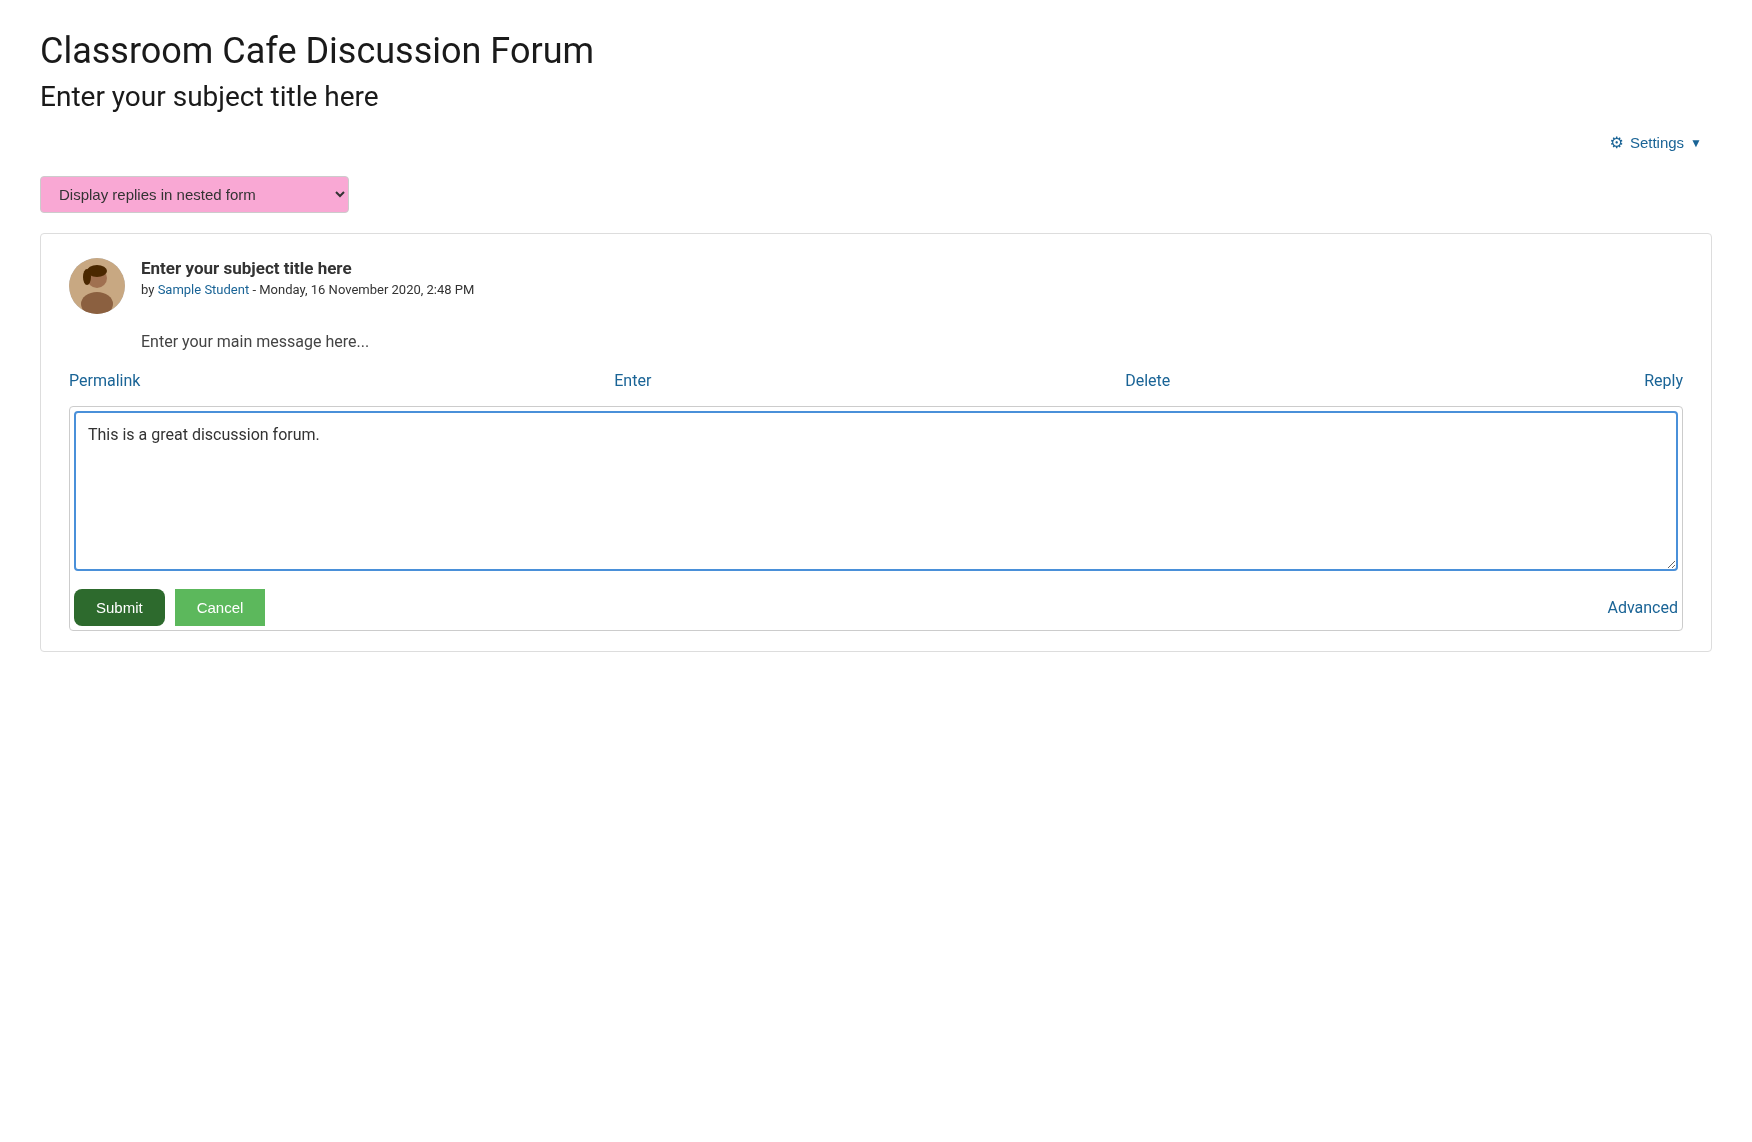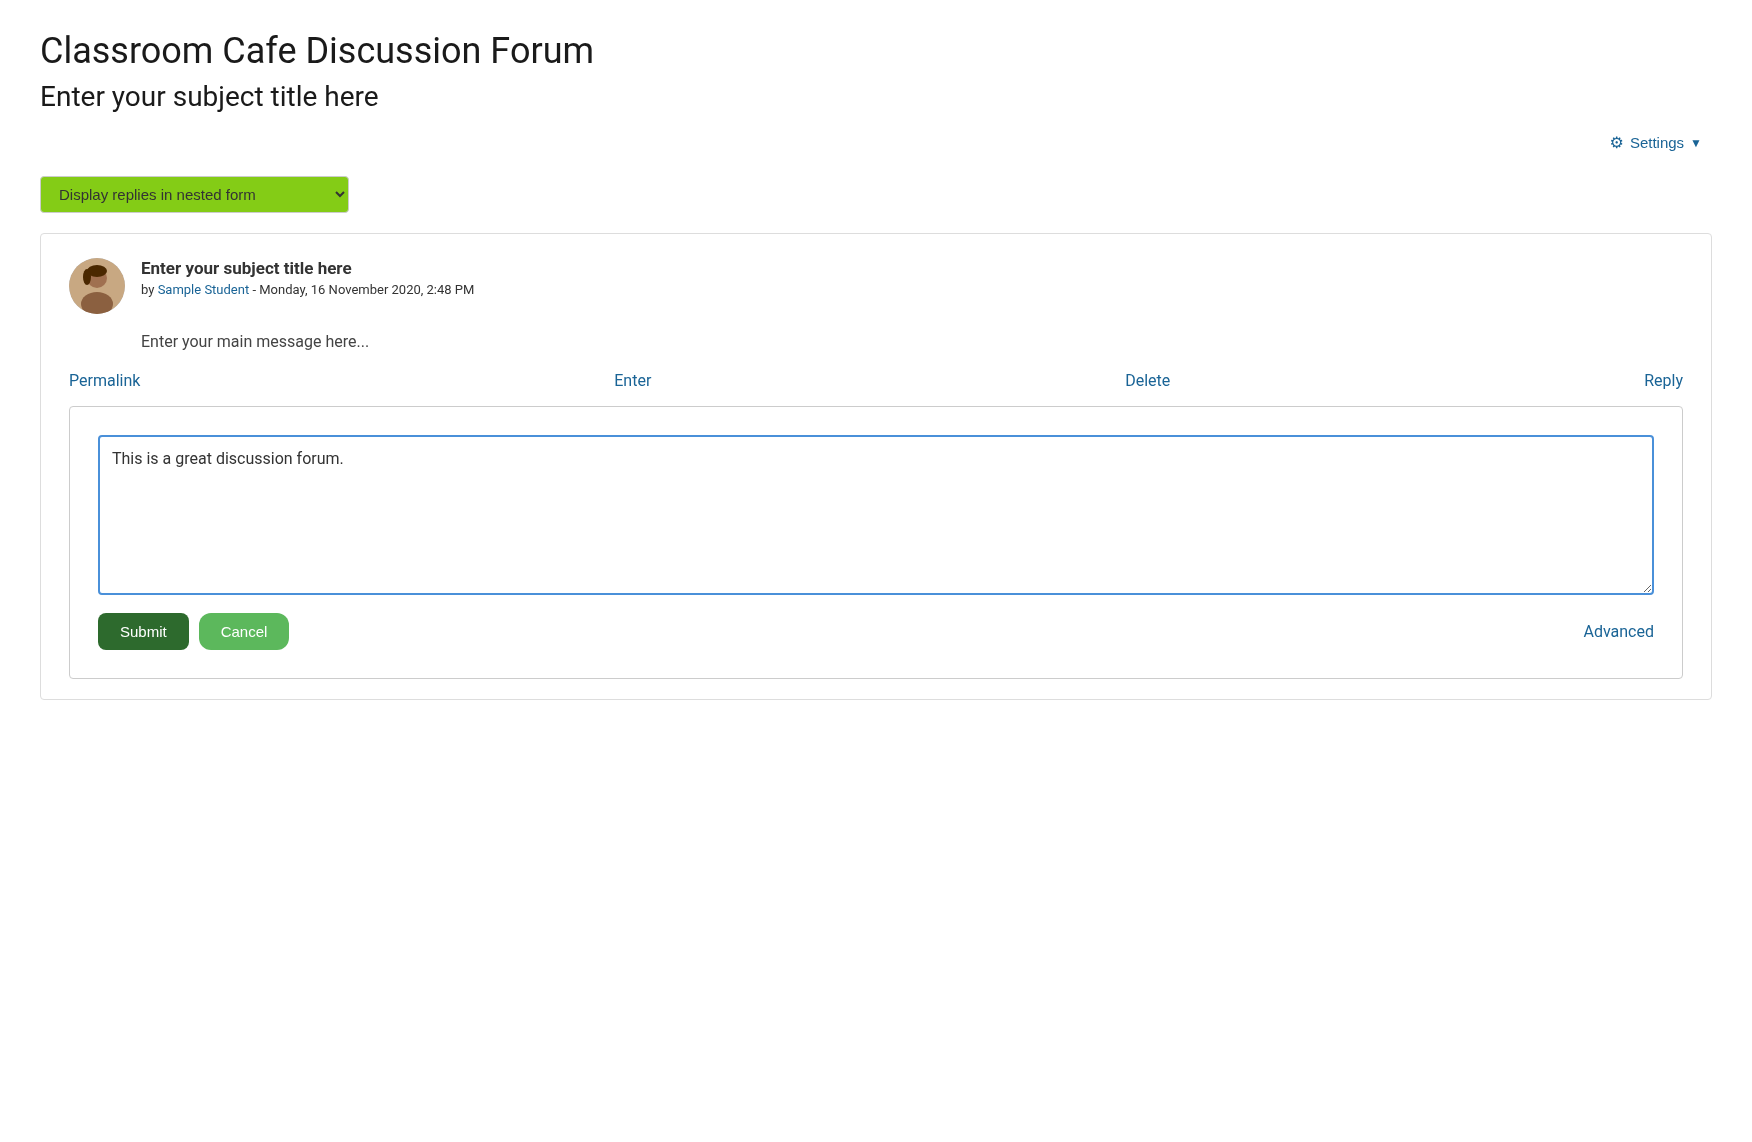--- a/index.html
+++ b/index.html
@@ -63,21 +63,21 @@
 
     .display-select-wrapper {
       margin-bottom: 20px;
     }
 
     .display-select {
       padding: 8px 36px 8px 14px;
       font-size: 15px;
       border: 1px solid #ccc;
       border-radius: 4px;
-      background: #84cc16;
+      background: #f9a8d4;
       color: #333;
       appearance: auto;
       cursor: pointer;
       min-width: 260px;
     }
 
     .main-post-card {
       border: 1px solid #ddd;
       border-radius: 4px;
       padding: 24px 28px 20px;
@@ -150,21 +150,21 @@
       font-size: 16px;
       cursor: pointer;
       background: none;
       border: none;
       padding: 0;
     }
 
     .reply-box {
       border: 1px solid #ccc;
       border-radius: 4px;
-      padding: 28px;
+      padding: 4px;
       background: #fff;
     }
 
     .reply-textarea {
       width: 100%;
       min-height: 160px;
       border: 2px solid #4a90d9;
       border-radius: 4px;
       padding: 12px;
       font-size: 16px;
@@ -195,21 +195,21 @@
       font-size: 15px;
       cursor: pointer;
       font-weight: 500;
     }
 
     .btn-cancel {
       background: #5cb85c;
       color: #fff;
       border: none;
       padding: 10px 22px;
-      border-radius: 12px;
+      border-radius: 0;
       font-size: 15px;
       cursor: pointer;
       font-weight: 500;
     }
 
     .advanced-link {
       color: #1a6496;
       text-decoration: none;
       font-size: 16px;
       cursor: pointer;

